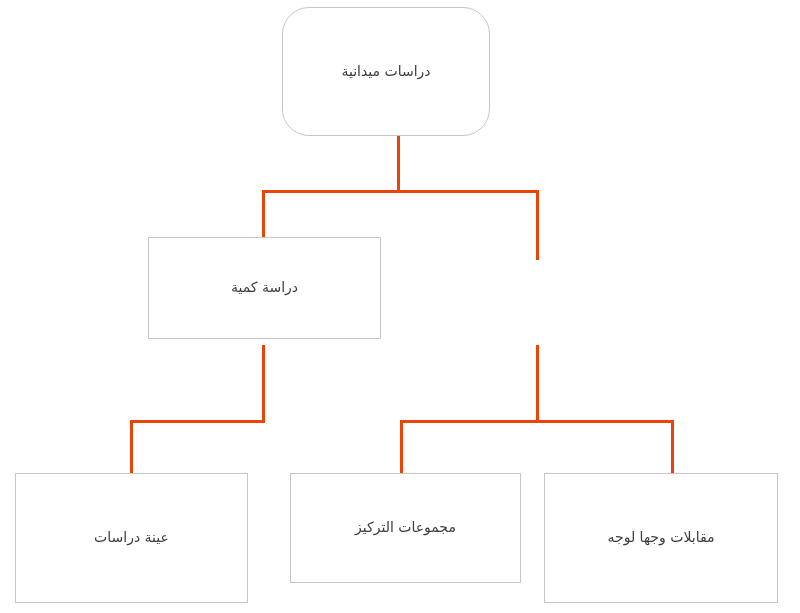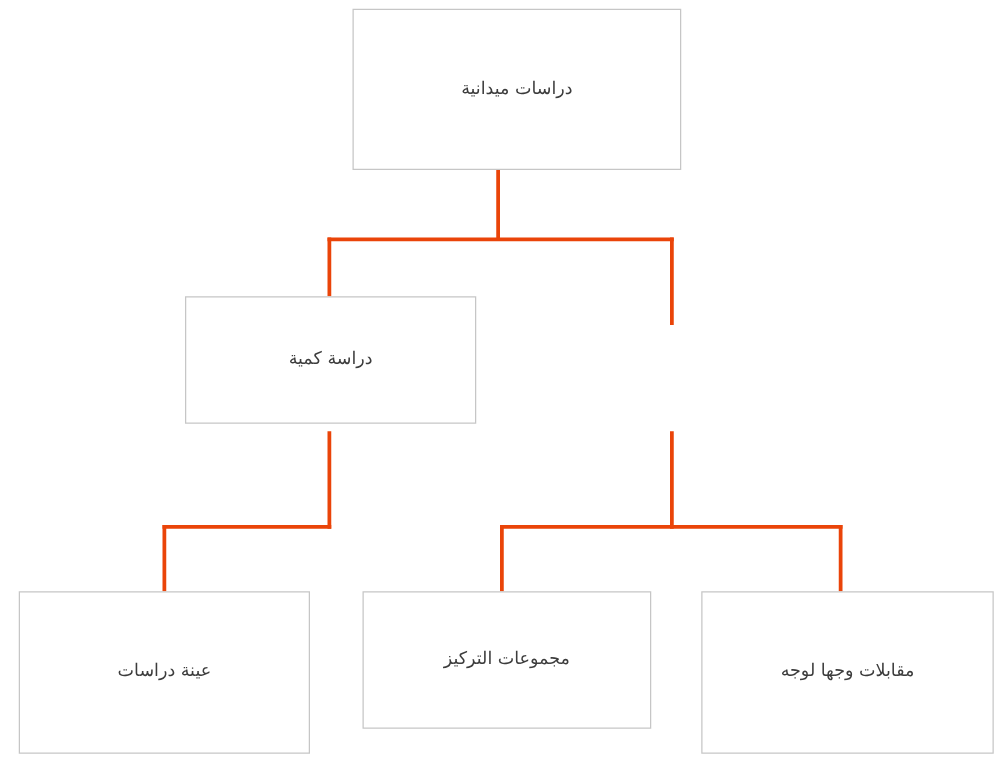--- a/index.html
+++ b/index.html
@@ -59,34 +59,34 @@
 
   <div class="connector v" style="left:262px; top:345px; height:78px;"></div>
   <div class="connector h" style="left:130px; top:420px; width:135px;"></div>
   <div class="connector v" style="left:130px; top:420px; height:75px;"></div>
 
   <div class="connector v" style="left:536px; top:345px; height:78px;"></div>
   <div class="connector h" style="left:400px; top:420px; width:274px;"></div>
   <div class="connector v" style="left:400px; top:420px; height:75px;"></div>
   <div class="connector v" style="left:671px; top:420px; height:75px;"></div>
 
-  <div class="node-box" style="left:282px; top:7px; width:263px; height:129px;">
+  <div class="node-box" style="left:282px; top:7px; width:208px; height:129px;border-radius:27px;">
     <span class="node-label">دراسات ميدانية</span>
   </div>
 
   <div class="node-box" style="left:148px; top:237px; width:233px; height:102px;">
     <span class="node-label">دراسة كمية</span>
   </div>
 
 
   <div class="node-box" style="left:15px; top:473px; width:233px; height:130px;">
     <span class="node-label">عينة دراسات</span>
   </div>
 
   <div class="node-box" style="left:290px; top:473px; width:231px; height:110px;">
     <span class="node-label">مجموعات التركيز</span>
   </div>
 
-  <div class="node-box" style="left:561px; top:473px; width:234px; height:130px;">
+  <div class="node-box" style="left:544px; top:473px; width:234px; height:130px;">
     <span class="node-label">مقابلات وجها لوجه</span>
   </div>
 
 </div>
 
 </body></html>

